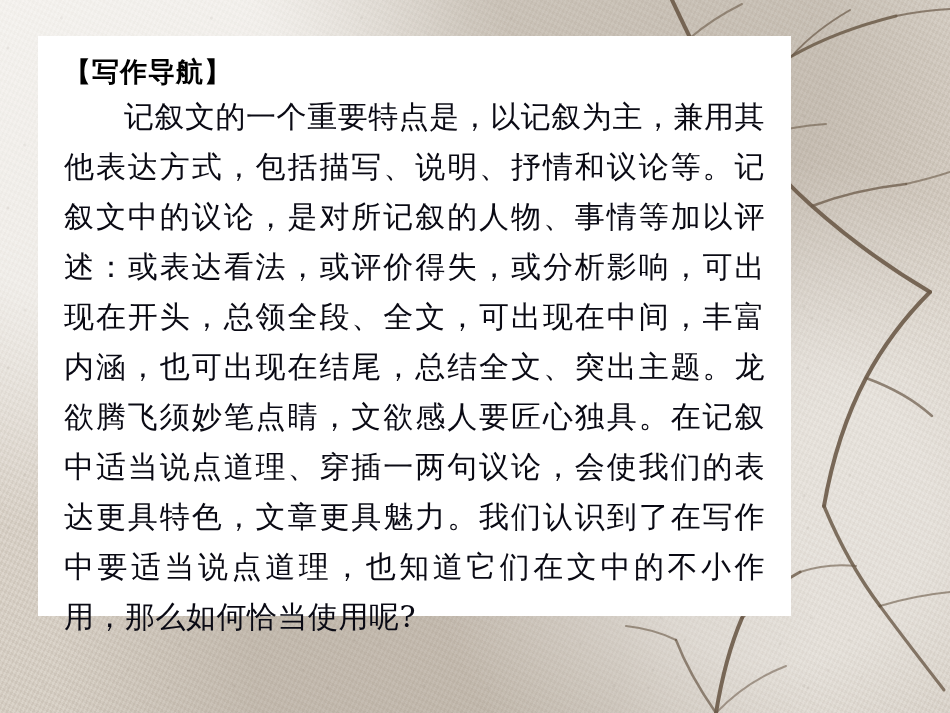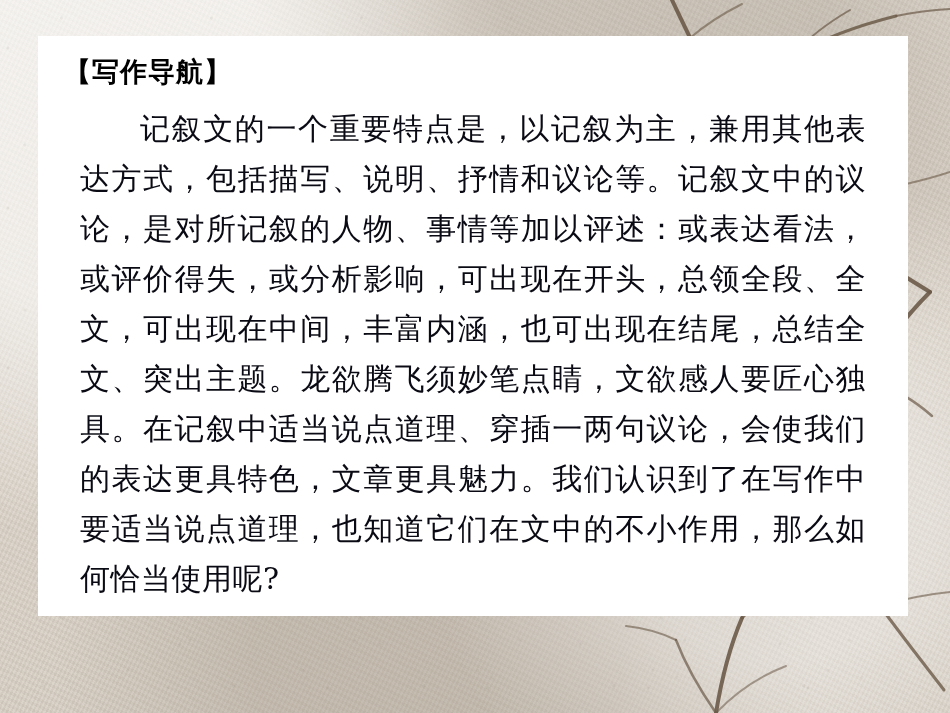--- a/index.html
+++ b/index.html
@@ -50,21 +50,21 @@
   }
   .branches {
     position: absolute;
     inset: 0;
     pointer-events: none;
   }
   .content-card {
     position: absolute;
     left: 38px;
     top: 36px;
-    width: 870px;
+    width: 753px;
     height: 580px;
     background: #ffffff;
     box-sizing: border-box;
     padding: 20px 26px 16px 26px;
   }
   .doc-heading {
     font-family: "DejaVu Sans", sans-serif;
     font-weight: bold;
     font-size: 27px;
     line-height: 1.2;
@@ -73,21 +73,21 @@
     margin: 0 0 4px 0;
   }
   .doc-body {
     font-family: "DejaVu Serif", serif;
     font-size: 30px;
     line-height: 50px;
     color: #0a0a14;
     text-align: justify;
     text-justify: inter-character;
     text-indent: 2em;
-    margin: 16px;
+    margin: 0;
     letter-spacing: 0.5px;
   }
 </style>
 </head>
 <body>
 
 <div class="slide">
 
   <div class="bg-texture"></div>
   <div class="bg-speckle"></div>

